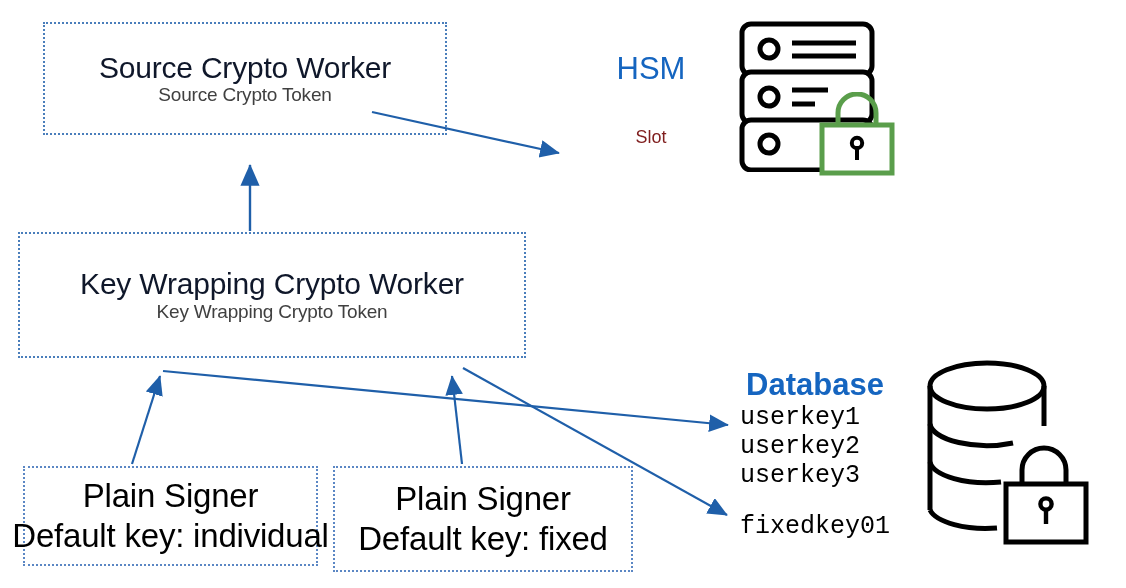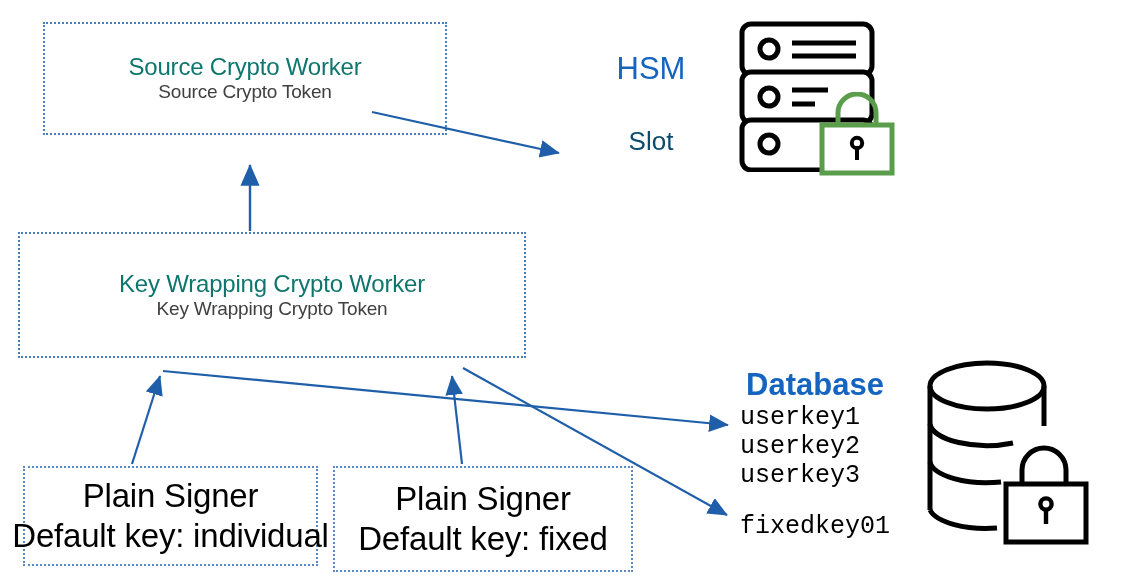--- a/index.html
+++ b/index.html
@@ -28,22 +28,22 @@
     display: flex;
     flex-direction: column;
     align-items: center;
     justify-content: center;
     z-index: 3;
   }
   .dbox.fine {
     border: 2px dotted #5b87c4;
   }
   .box-title {
-    color: #0f766e;
-    font-size: 24px;
+    color: #0f172a;
+    font-size: 30px;
     line-height: 1.12;
     white-space: nowrap;
     letter-spacing: -0.2px;
   }
   .box-sub {
     color: #404040;
     font-size: 19px;
     line-height: 1.15;
     white-space: nowrap;
     letter-spacing: -0.2px;
@@ -62,22 +62,22 @@
     flex-direction: column;
     z-index: 4;
   }
   .lbl-blue {
     color: #1565c0;
     font-size: 31px;
     line-height: 1.12;
     white-space: nowrap;
   }
   .lbl-black {
-    color: #0c4a6e;
-    font-size: 26px;
+    color: #7f1d1d;
+    font-size: 18px;
     line-height: 1.12;
     white-space: nowrap;
   }
   .lbl-mono {
     color: #000000;
     font-family: "Liberation Mono", "DejaVu Sans Mono", monospace;
     font-size: 25px;
     line-height: 1.16;
     white-space: nowrap;
     letter-spacing: 0px;

